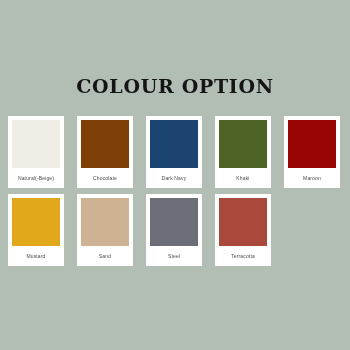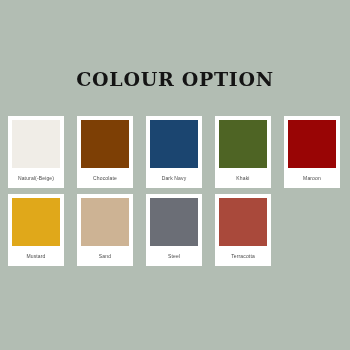--- a/index.html
+++ b/index.html
@@ -14,21 +14,21 @@
   }
   #page {
     position: relative;
     width: 350px;
     height: 350px;
     background: #b2bdb3;
     box-sizing: border-box;
   }
   #title {
     position: absolute;
-    top: 68px;
+    top: 75px;
     left: 0;
     width: 350px;
     text-align: center;
     font-family: "DejaVu Serif", "Liberation Serif", serif;
     font-weight: bold;
     font-size: 19px;
     letter-spacing: 0.7px;
     color: #141414;
     line-height: 22px;
     white-space: nowrap;

